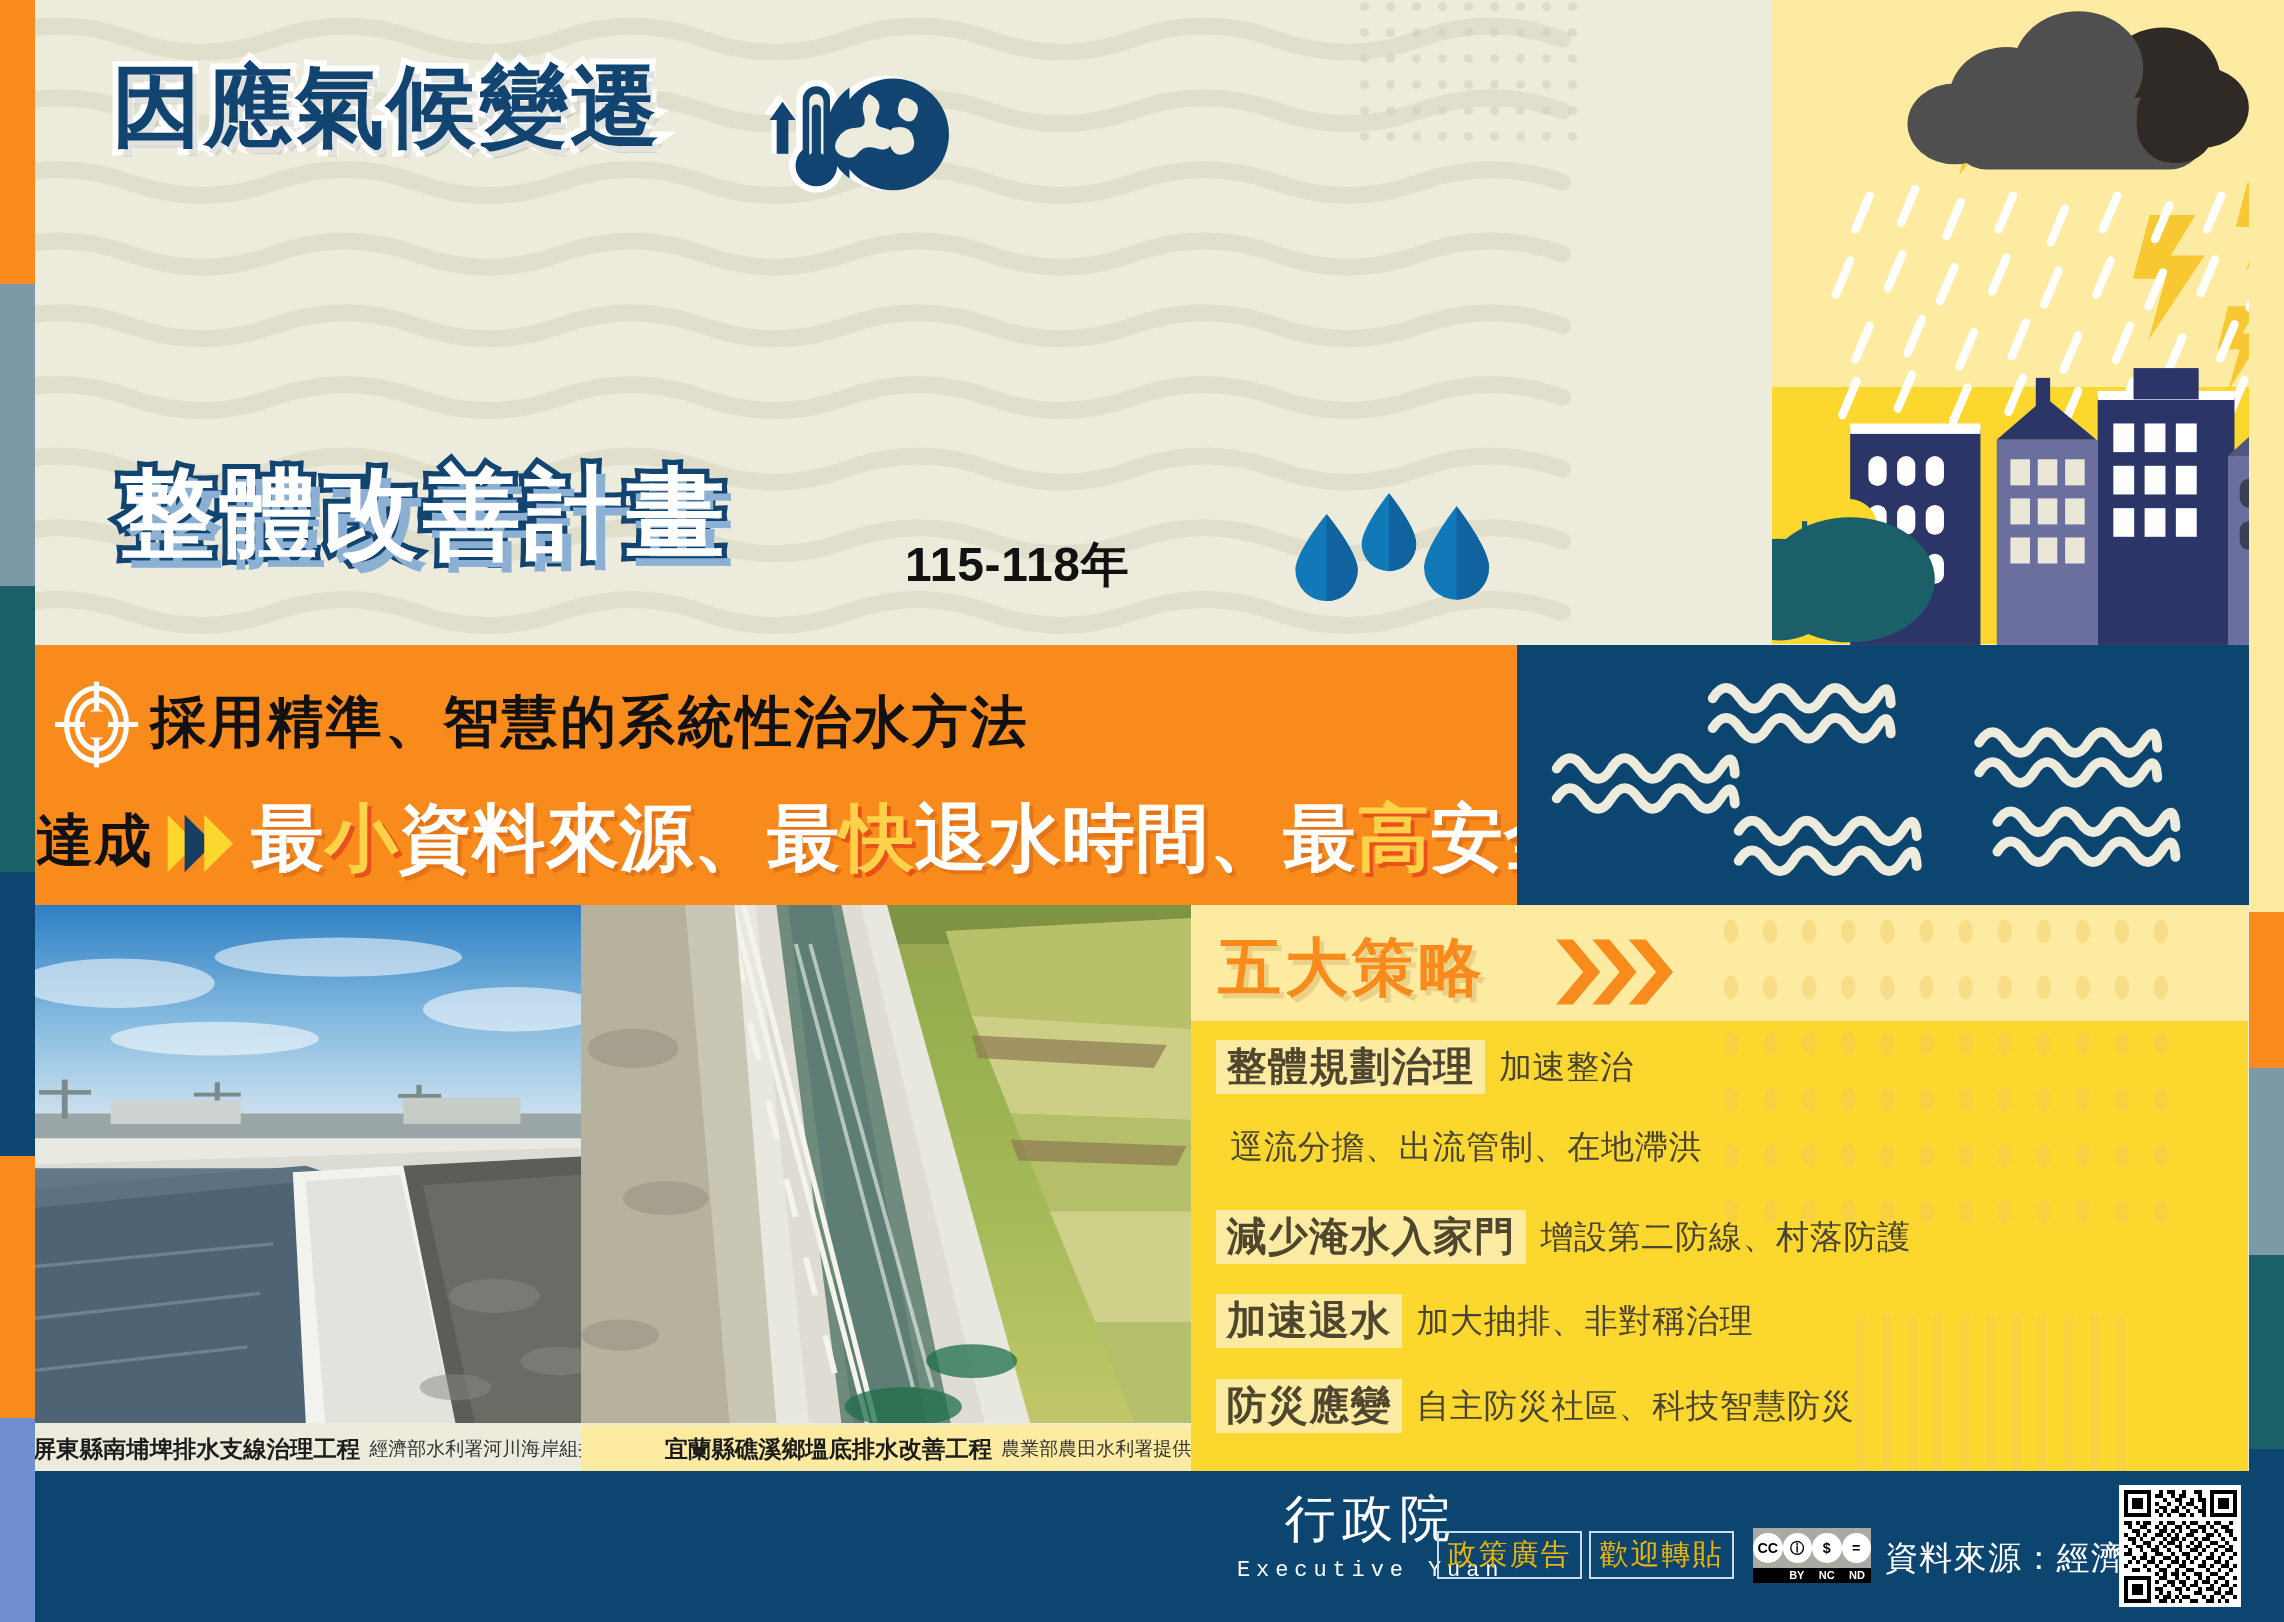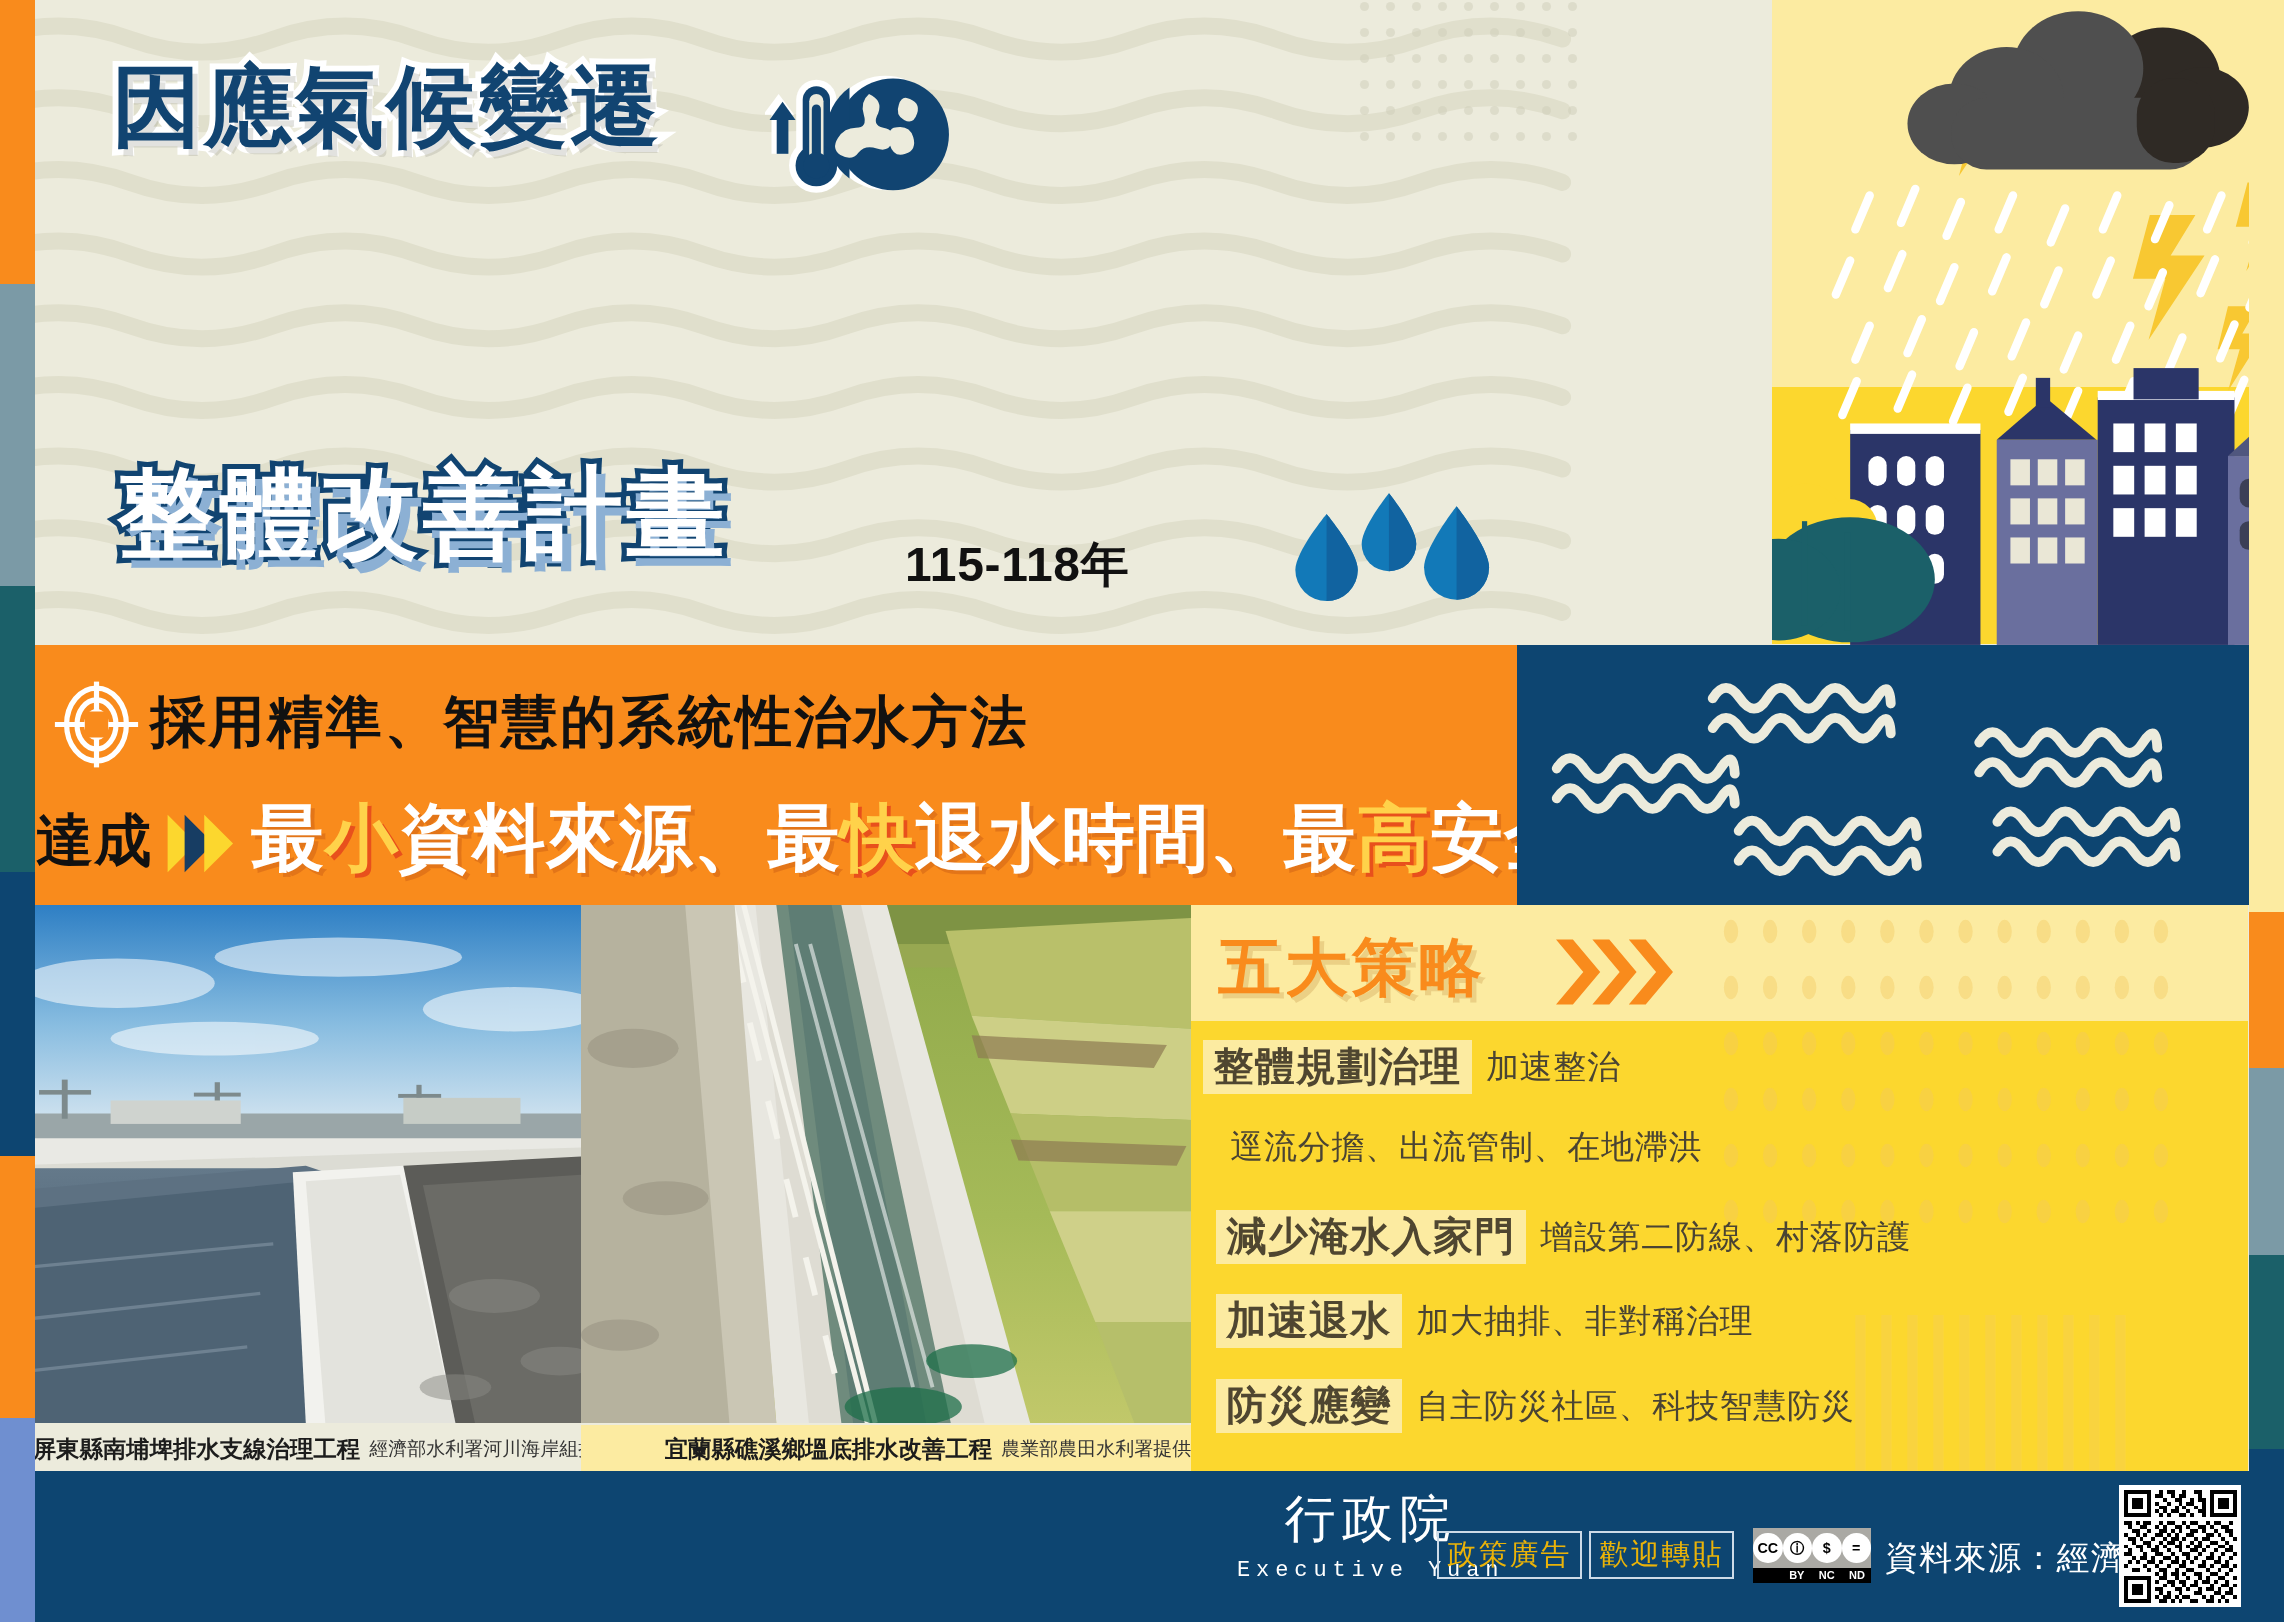--- a/index.html
+++ b/index.html
@@ -636,21 +636,21 @@
 
     <div class="strat-title">五大策略</div>
     <svg class="strat-chev" viewBox="0 0 200 110">
       <g fill="#f98b1c">
         <polygon points="0,5 42,55 0,105 26,105 68,55 26,5"></polygon>
         <polygon points="56,5 98,55 56,105 82,105 124,55 82,5"></polygon>
         <polygon points="112,5 154,55 112,105 138,105 180,55 138,5"></polygon>
       </g>
     </svg>
 
-    <div class="srow" style="left:12px; top:135px;">
+    <div class="srow" style="left:25px; top:135px;">
       <span class="stag">整體規劃治理</span>
       <span class="sdesc">加速整治</span>
     </div>
     <div class="srow" style="left:25px; top:220px;">
       <span class="sdesc">逕流分擔、出流管制、在地滯洪</span>
     </div>
     <div class="srow" style="left:25px; top:389px;">
       <span class="stag">加速退水</span>
       <span class="sdesc">加大抽排、非對稱治理</span>
     </div>

